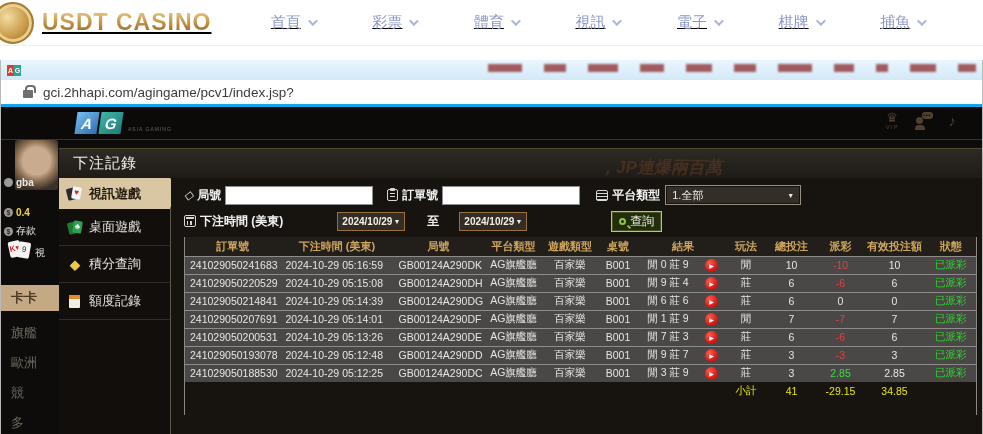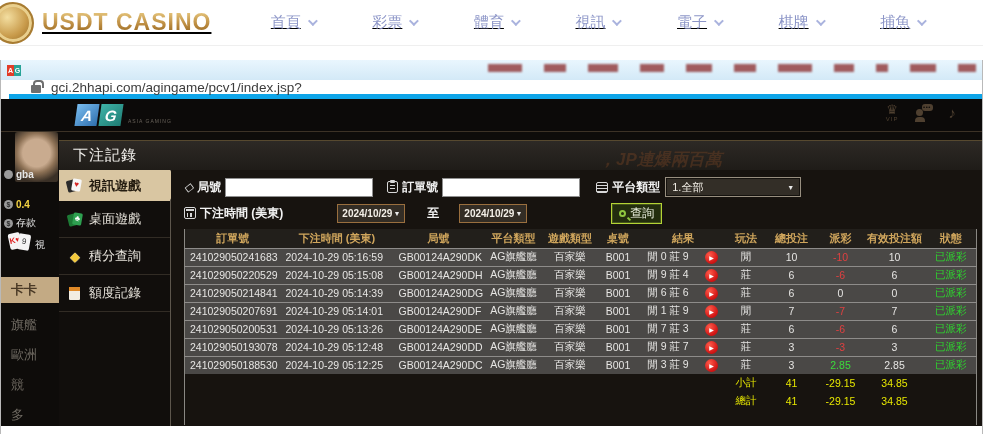--- a/index.html
+++ b/index.html
@@ -27,22 +27,22 @@
   .title-bar { position:relative; height:20px; background:linear-gradient(#e9f6fe,#d3e9f7);
     display:flex; align-items:center; padding-left:6px; overflow:hidden; }
   .favicon { display:flex; width:14px; height:11px; margin-right:6px; flex:0 0 auto; }
   .favicon i { width:7px; height:11px; font-style:normal; font-size:7px; font-weight:bold;
     color:#fff; text-align:center; line-height:11px; }
   .fav-a { background:#e23c28; }
   .fav-g { background:#27a397; }
   .title-text { font-size:16px; color:#222; white-space:nowrap;margin-top:38px; }
   .blur-strip { position:absolute; right:6px; top:4px; display:flex; gap:22px; filter:blur(1.2px); opacity:.75; }
   .blur-strip i { height:8px; background:#8c2a2a; display:inline-block; }
-  .url-bar { height:19px; background:#fff; border-bottom:5px solid #0ea5e9;
-    display:flex; align-items:center; padding-left:22px; gap:10px;margin-left:8px; }
+  .url-bar { height:27px; background:#fff; border-bottom:3px solid #0ea5e9;
+    display:flex; align-items:center; padding-left:22px; gap:10px; }
   .lock { width:10px; height:8px; background:#6f6f6f; border-radius:1px; position:relative; margin-top:4px; }
   .lock::before { content:""; position:absolute; top:-5px; left:1.5px; width:7px; height:6px;
     border:2px solid #6f6f6f; border-bottom:none; border-radius:4px 4px 0 0; }
   .url-text { font-size:13.5px; color:#3c3c3c; }
 
   
   .ag { position:relative; width:100%; height:327px; background:#0e0c0a; overflow:hidden; }
   .ag-topbar { position:absolute; top:0; left:0; right:0; height:33px; background:#0c0a09;
     border-bottom:1px solid #3c3226; }
   .ag-logo { position:absolute; left:75px; top:5px; display:flex; align-items:flex-end; }
@@ -507,28 +507,20 @@
                 </tbody>
               <tfoot>
                 <tr class="sum-row">
                   <td colspan="8"></td>
                   <td>小計</td>
                   <td>41</td>
                   <td>-29.15</td>
                   <td>34.85</td>
                   <td></td>
                 </tr>
-                <tr class="sum-row">
-                  <td colspan="8"></td>
-                  <td>總計</td>
-                  <td>41</td>
-                  <td>-29.15</td>
-                  <td>34.85</td>
-                  <td></td>
-                </tr>
                 <tr class="tail">
                     <td colspan="13"></td>
                   </tr>
               </tfoot>
             </table>
           </div>
         </div>
       </div>
     </div>
   </div>

